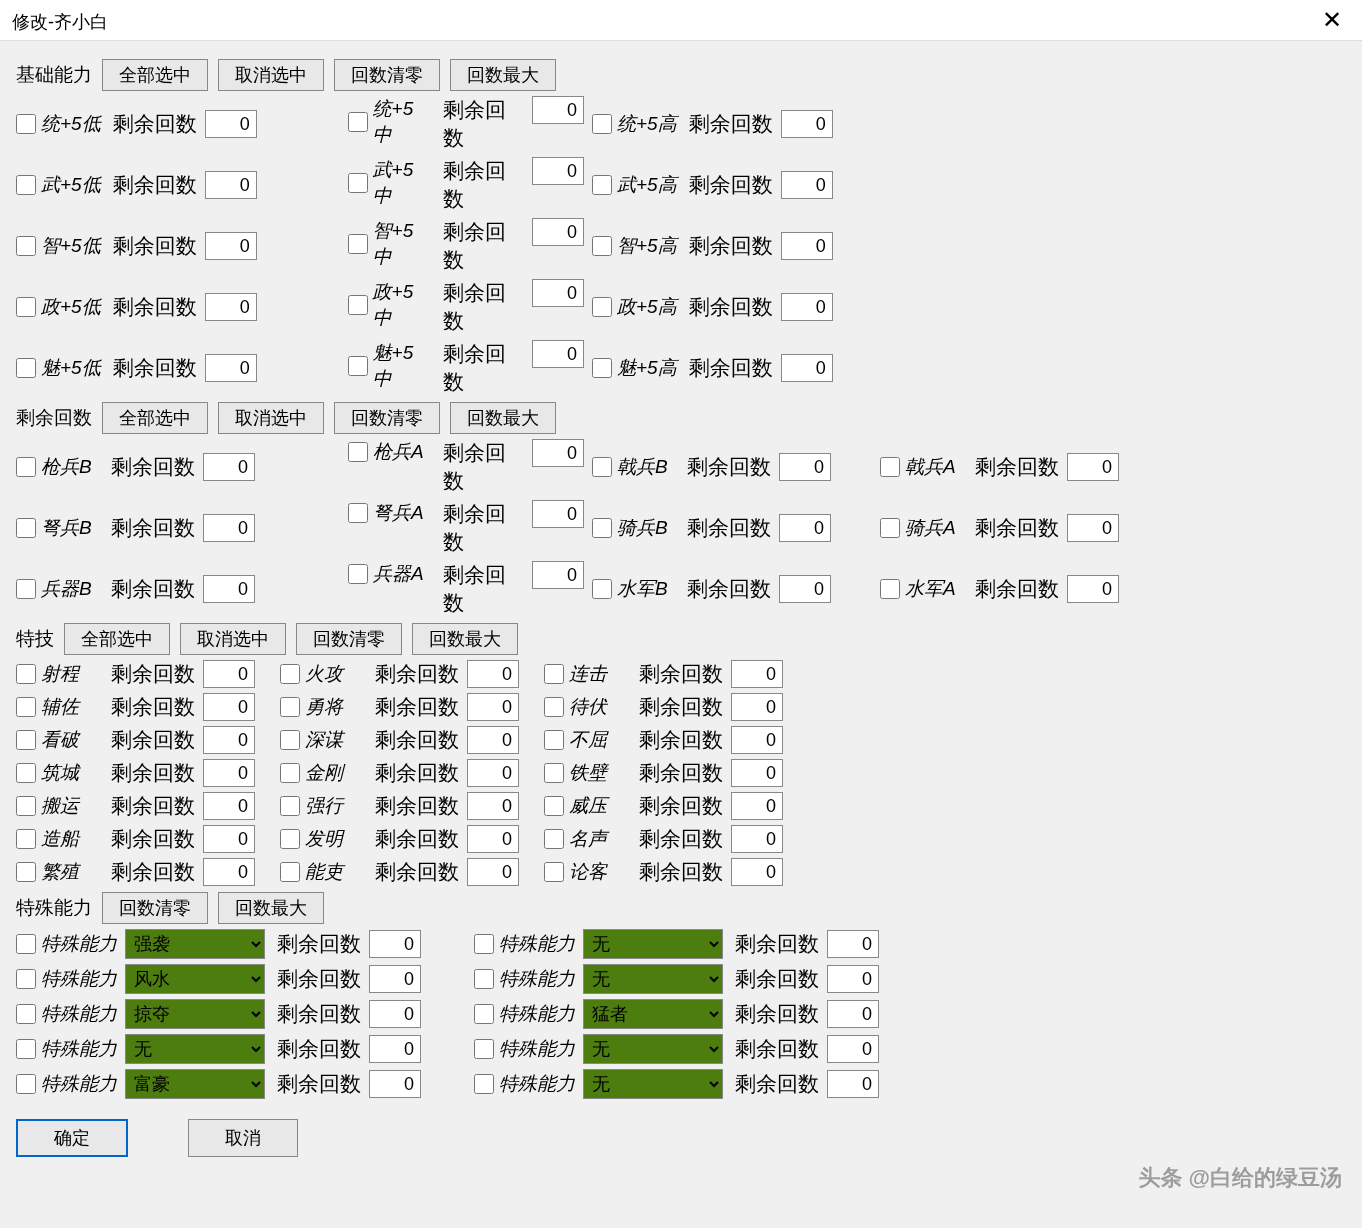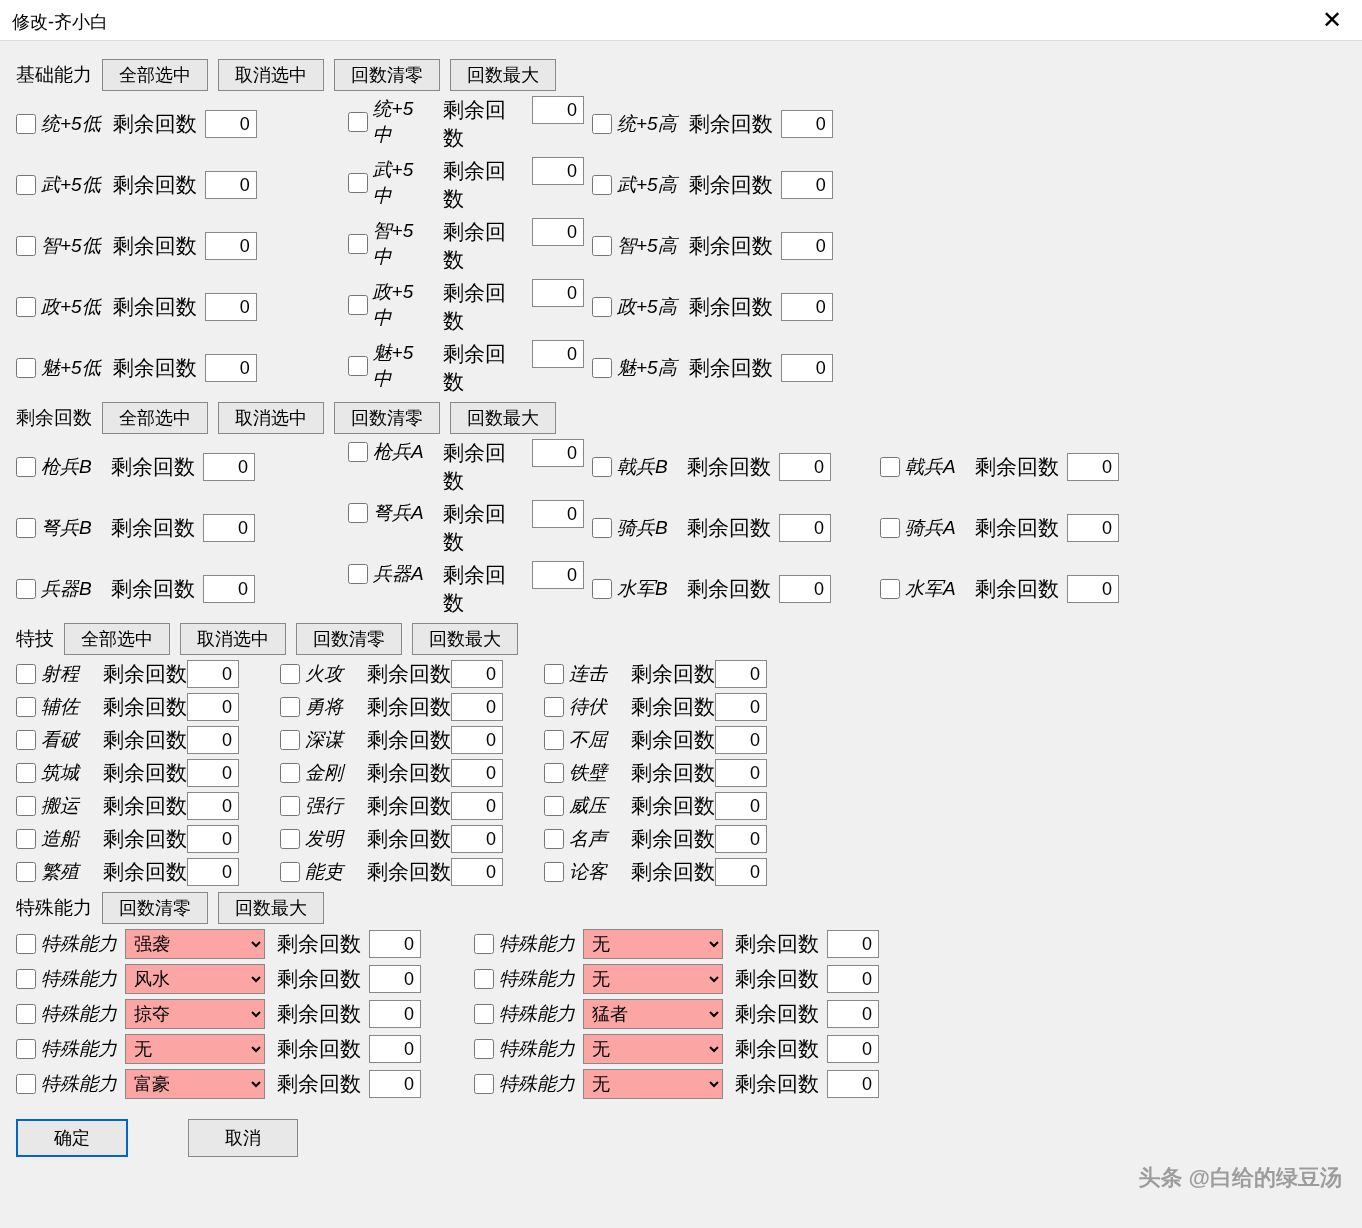--- a/index.html
+++ b/index.html
@@ -10,29 +10,29 @@
 .section-row { display: flex; align-items: center; gap: 10px; margin: 6px 0 2px 0; }
 .section-label { font-size: 19px; text-align: center; }
 .btn { background: #e8e8e8; border: 1px solid #888; padding: 3px 16px; font-size: 18px; cursor: pointer; }
 .btn.primary { border: 2px solid #0066cc; }
 .grid-row { display: flex; align-items: center; gap: 8px; margin: 5px 0; }
 .cb-wrap { display: inline-flex; align-items: center; gap: 5px; }
 input[type=checkbox] { width: 20px; height: 20px; cursor: pointer; }
 .lbl { font-size: 19px; min-width: 58px; font-style: italic; }
 .rem-lbl { font-size: 21px; margin-left: 4px; }
 .num-in { width: 52px; height: 28px; text-align: right; padding-right: 6px; border: 1px solid #888; font-size: 18px; background: #fff; }
-select.dd { width: 140px; height: 30px; border: 1px solid #888; background: #fca5a5; font-size: 18px; padding-left: 4px; cursor: pointer; }
+select.dd { width: 140px; height: 30px; border: 1px solid #888; background: #4d7c0f; font-size: 18px; padding-left: 4px; cursor: pointer; }
 .dialog-btns { display: flex; gap: 60px; margin-top: 20px; }
 .dialog-btns .btn { padding: 5px 36px; }
 .watermark { position: fixed; right: 20px; bottom: 35px; opacity: 0.35; font-size: 22px; font-weight: bold; pointer-events: none; }
 .c1 { width: 280px; display: flex; align-items: center; gap: 8px; }
 .c2 { width: 280px; display: flex; align-items: flex-start; gap: 8px; padding-left: 44px; }
 .c3 { width: 280px; display: flex; align-items: center; gap: 8px; }
 .c4 { width: 280px; display: flex; align-items: center; gap: 8px; }
-.cs { width: 256px; display: flex; align-items: center; }
+.cs { width: 256px; display: flex; align-items: center; gap: 8px; }
 .sp { width: 450px; display: flex; align-items: center; gap: 8px; }
 </style>
 </head>
 <body>
 
 <div class="titlebar">
   <span>修改-齐小白</span>
   <span class="close-x">✕</span>
 </div>
 

